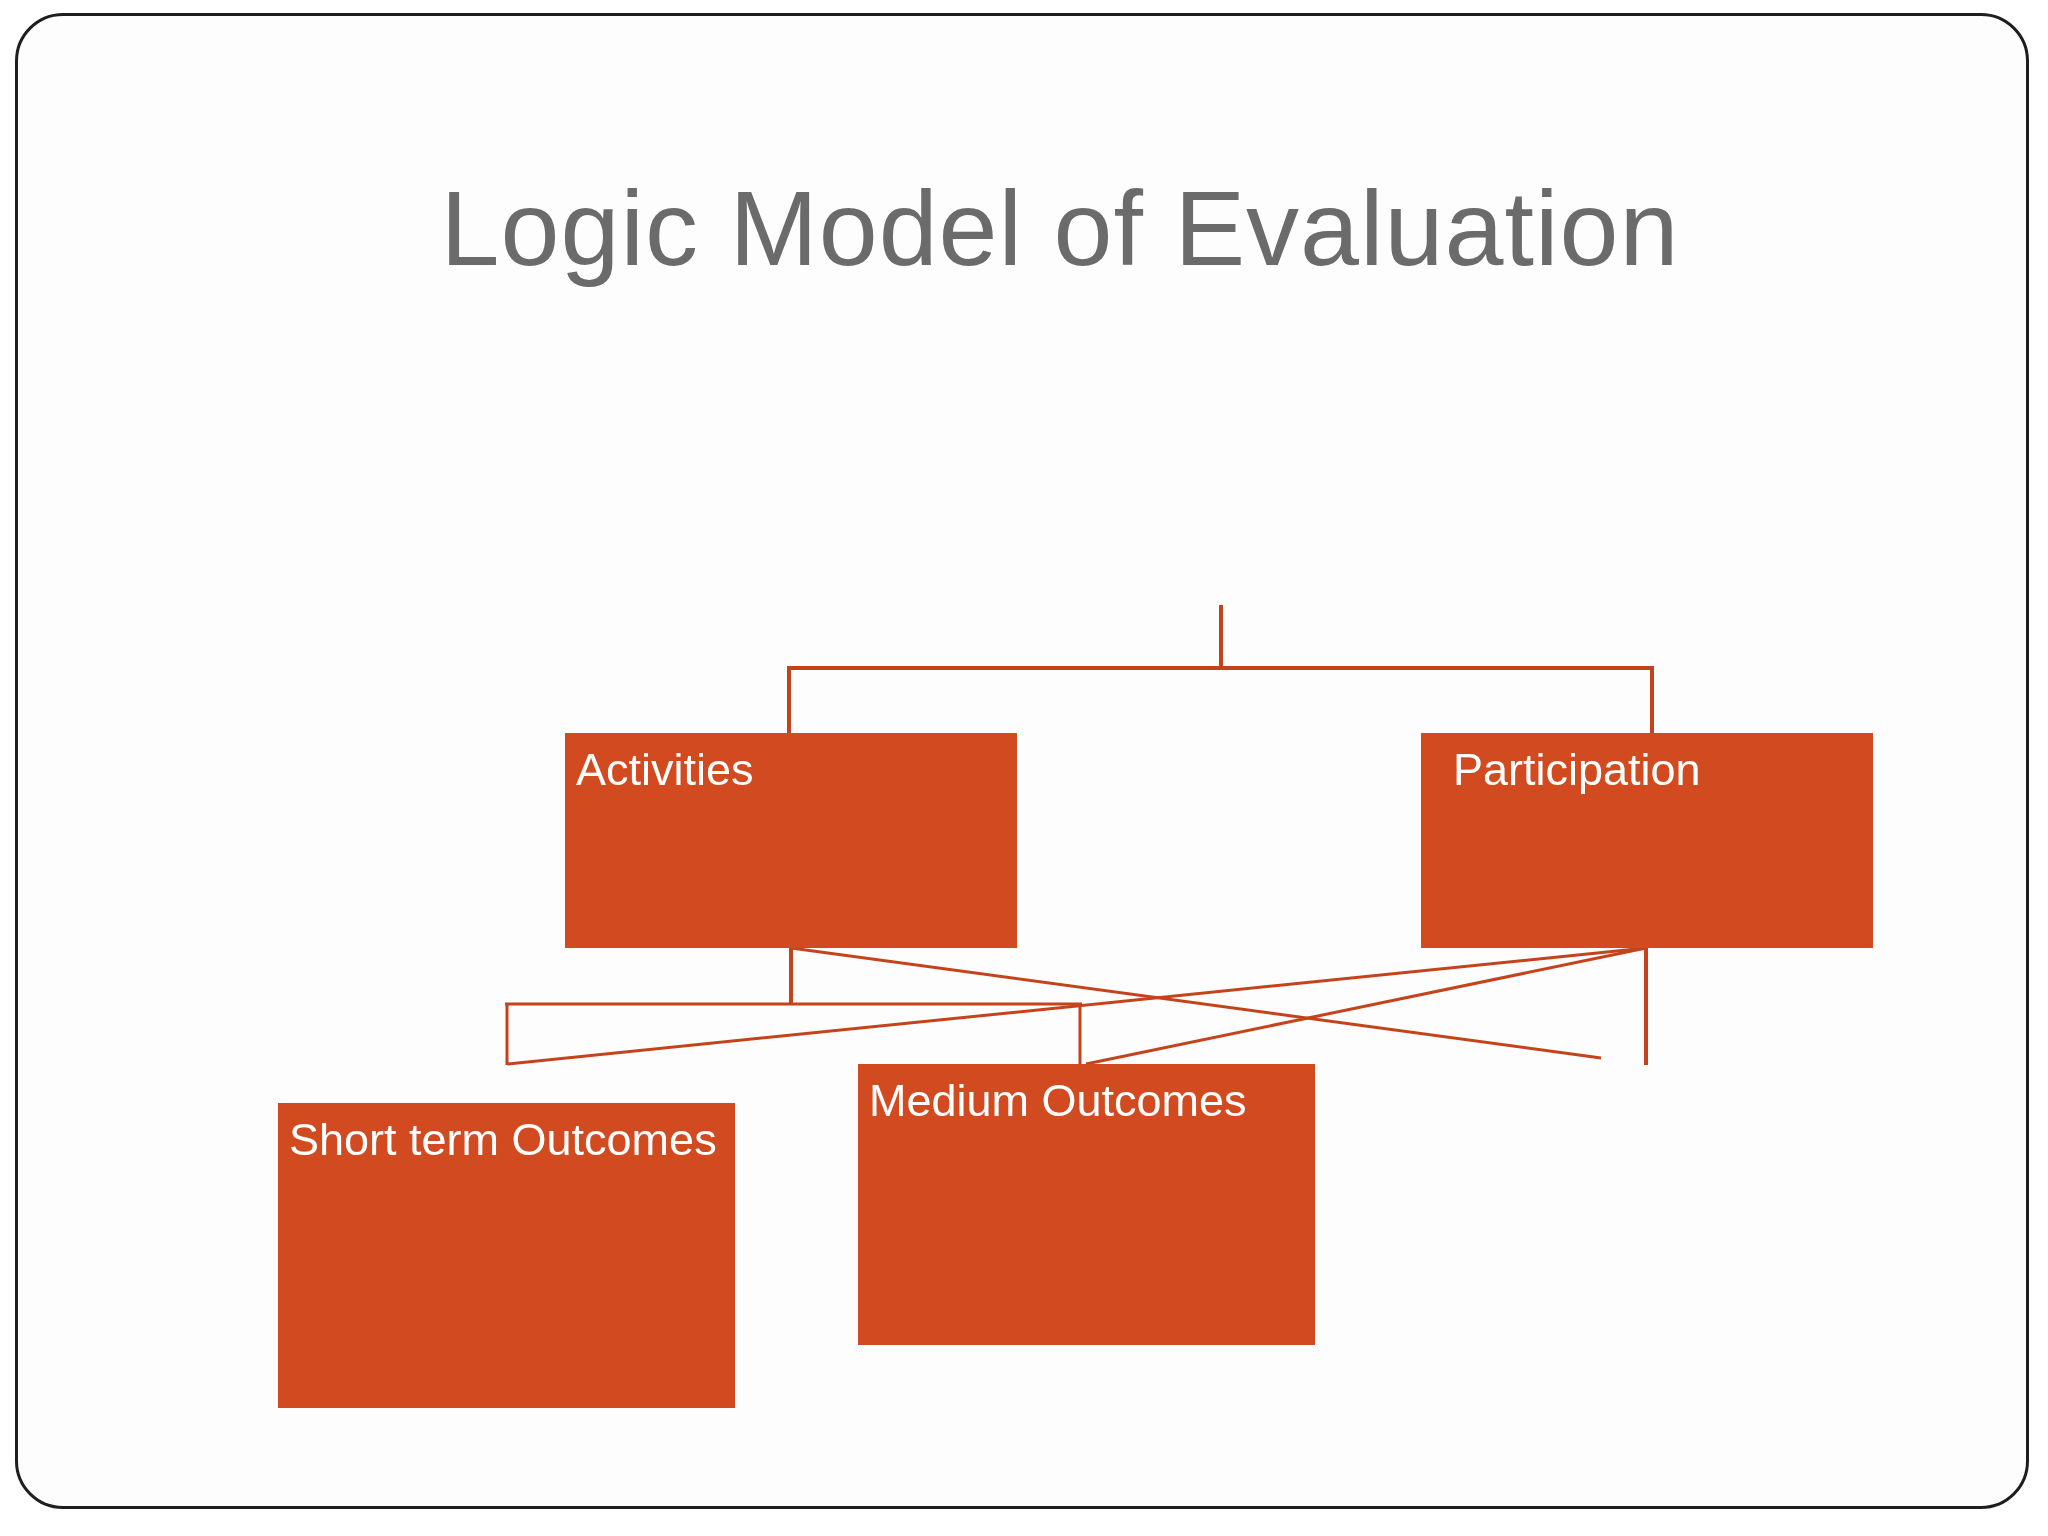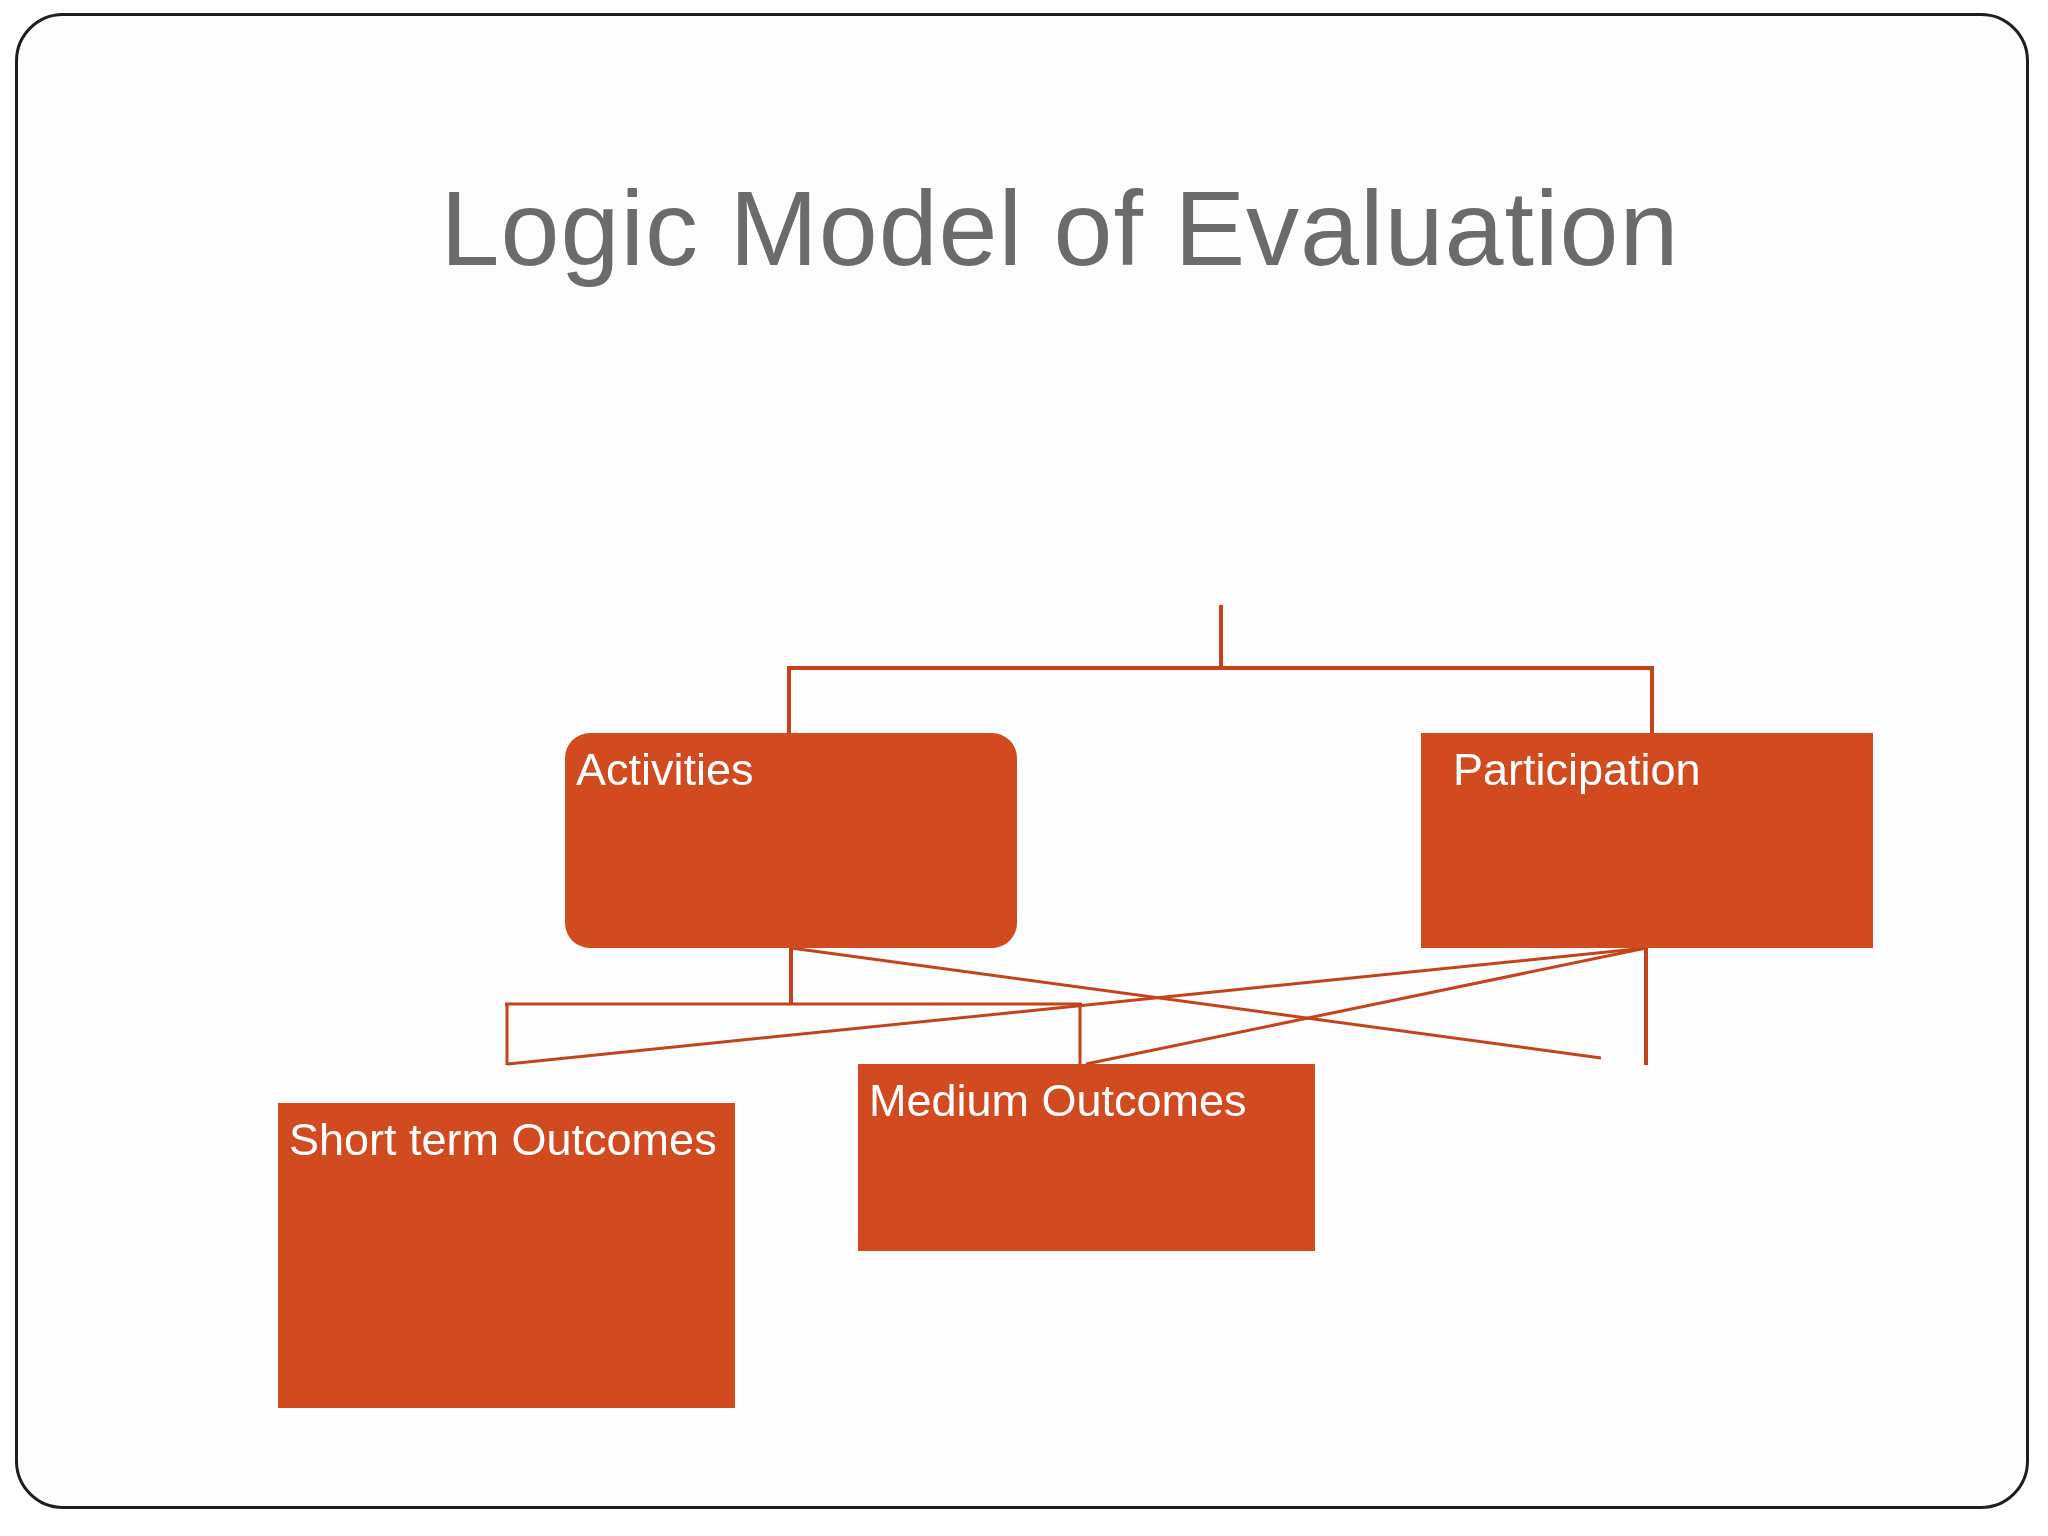--- a/index.html
+++ b/index.html
@@ -45,24 +45,24 @@
     position: absolute;
     background: #d14a20;
     color: #ffffff;
     font-size: 45px;
     line-height: 1.25;
     padding: 9px 0 0 11px;
     box-sizing: border-box;
     white-space: nowrap;
   }
   .node-inputs        { left:  993px; top:  383px; width: 457px; height: 223px; }
-  .node-activities    { left:  565px; top:  733px; width: 452px; height: 215px; border-radius: 25px; }
+  .node-activities    { left:  565px; top:  733px; width: 452px; height: 215px; }
   .node-participation { left: 1421px; top:  733px; width: 452px; height: 215px; padding-left: 32px; }
   .node-short         { left:  278px; top: 1080px; width: 457px; height: 305px; margin-top: 23px; }
-  .node-medium        { left:  858px; top: 1064px; width: 457px; height: 187px; }
+  .node-medium        { left:  858px; top: 1064px; width: 457px; height: 281px; }
   .node-long          { left: 1432px; top: 1064px; width: 457px; height: 235px; }
   .connector-layer {
     position: absolute;
     left: 0;
     top: 0;
     width: 2048px;
     height: 1536px;
     pointer-events: none;
   }
   .connector-layer line {

